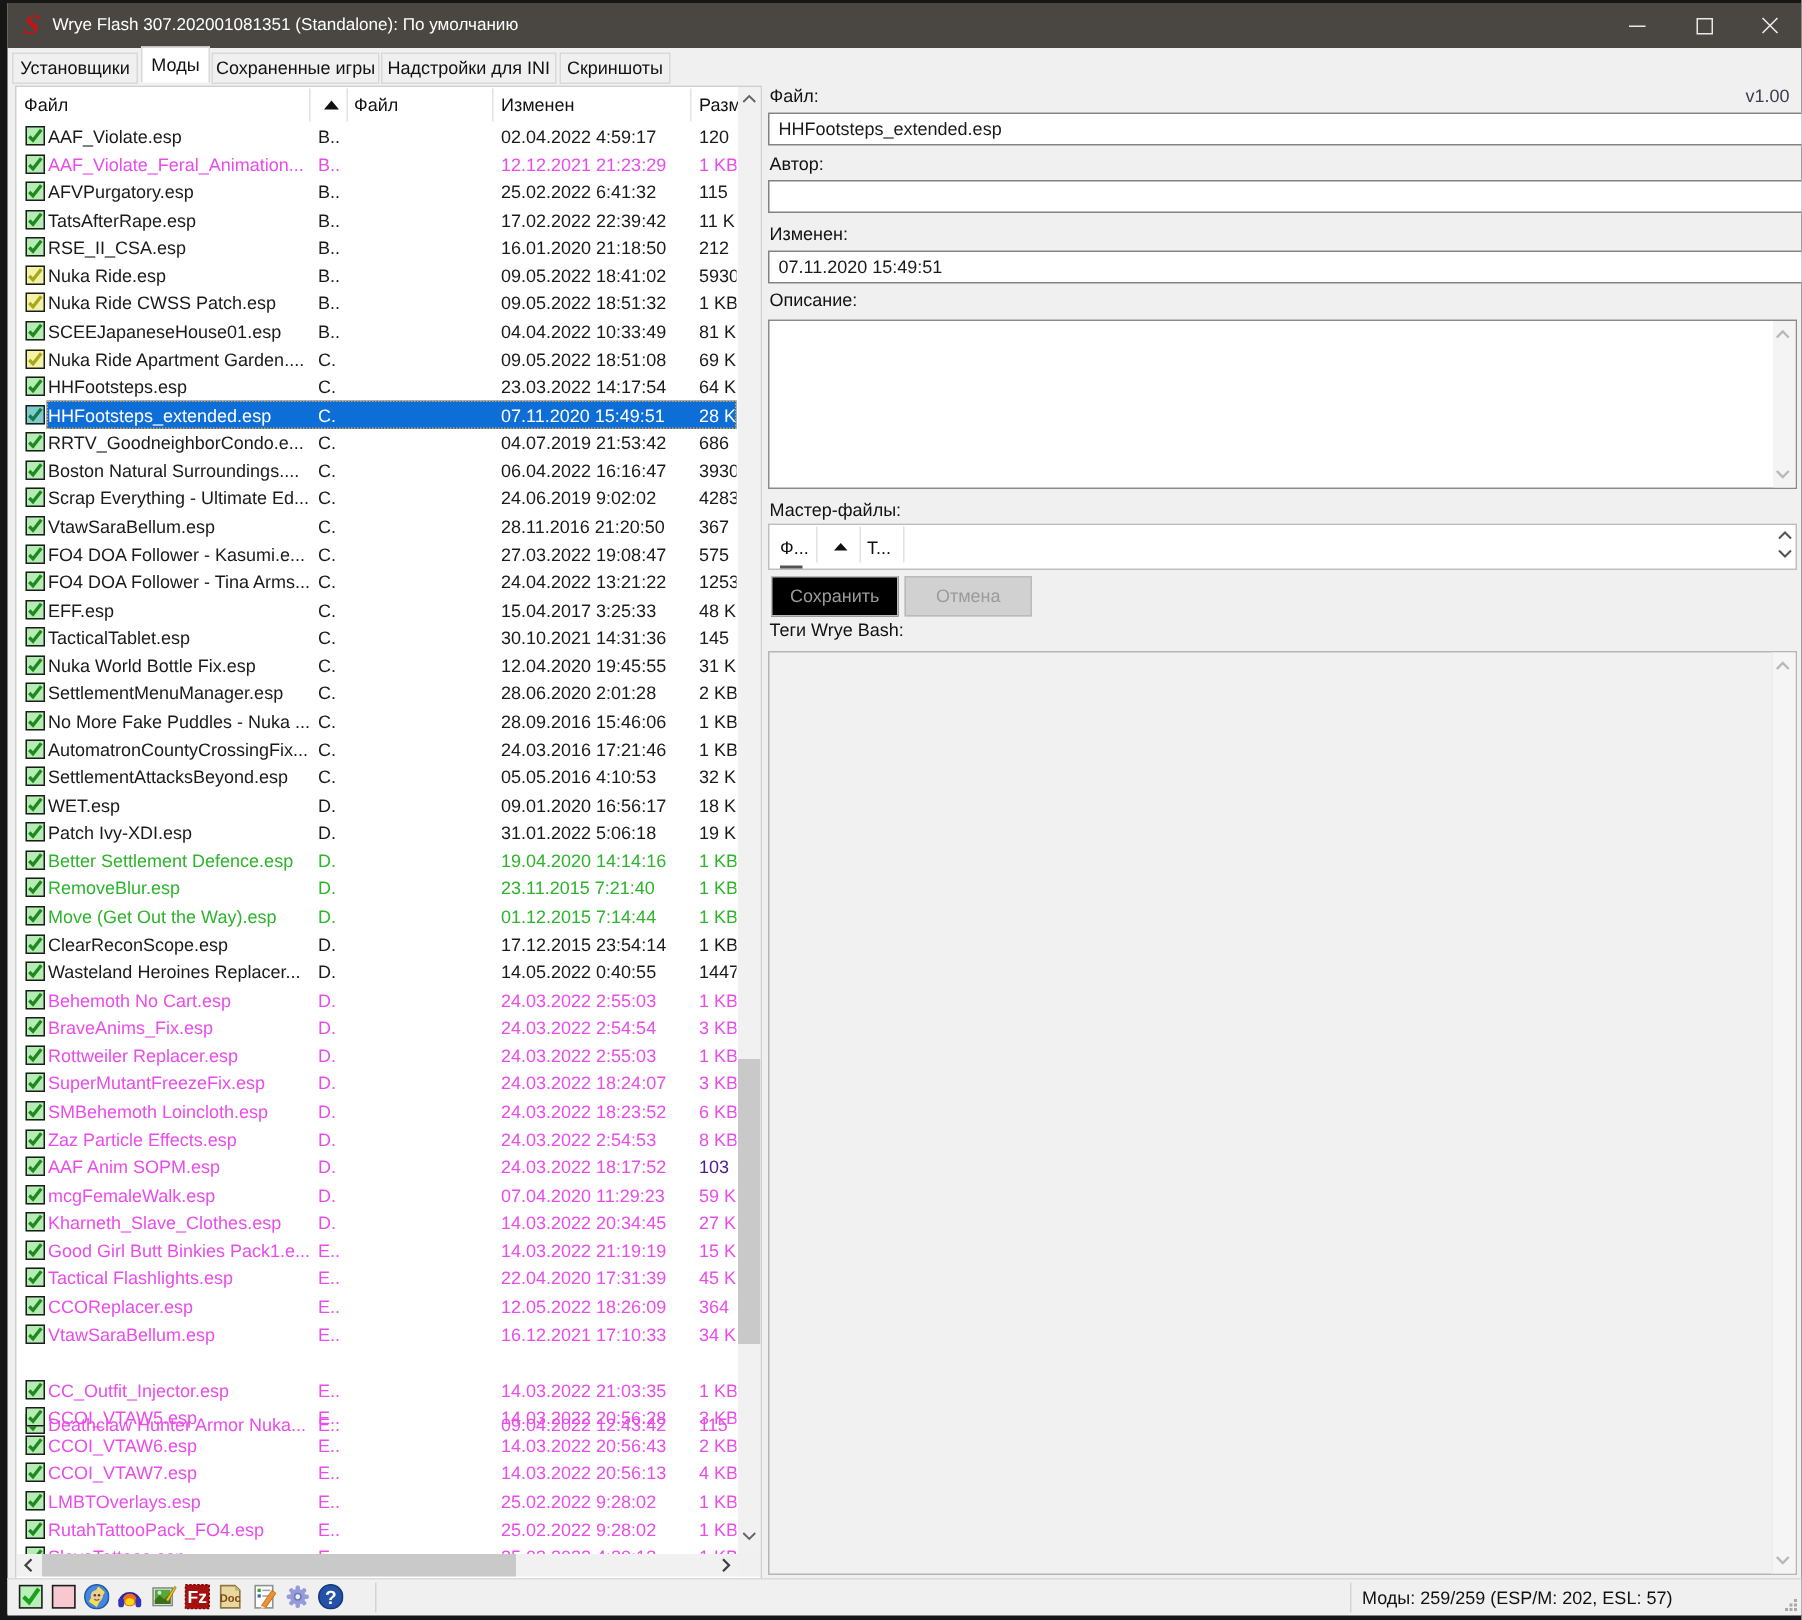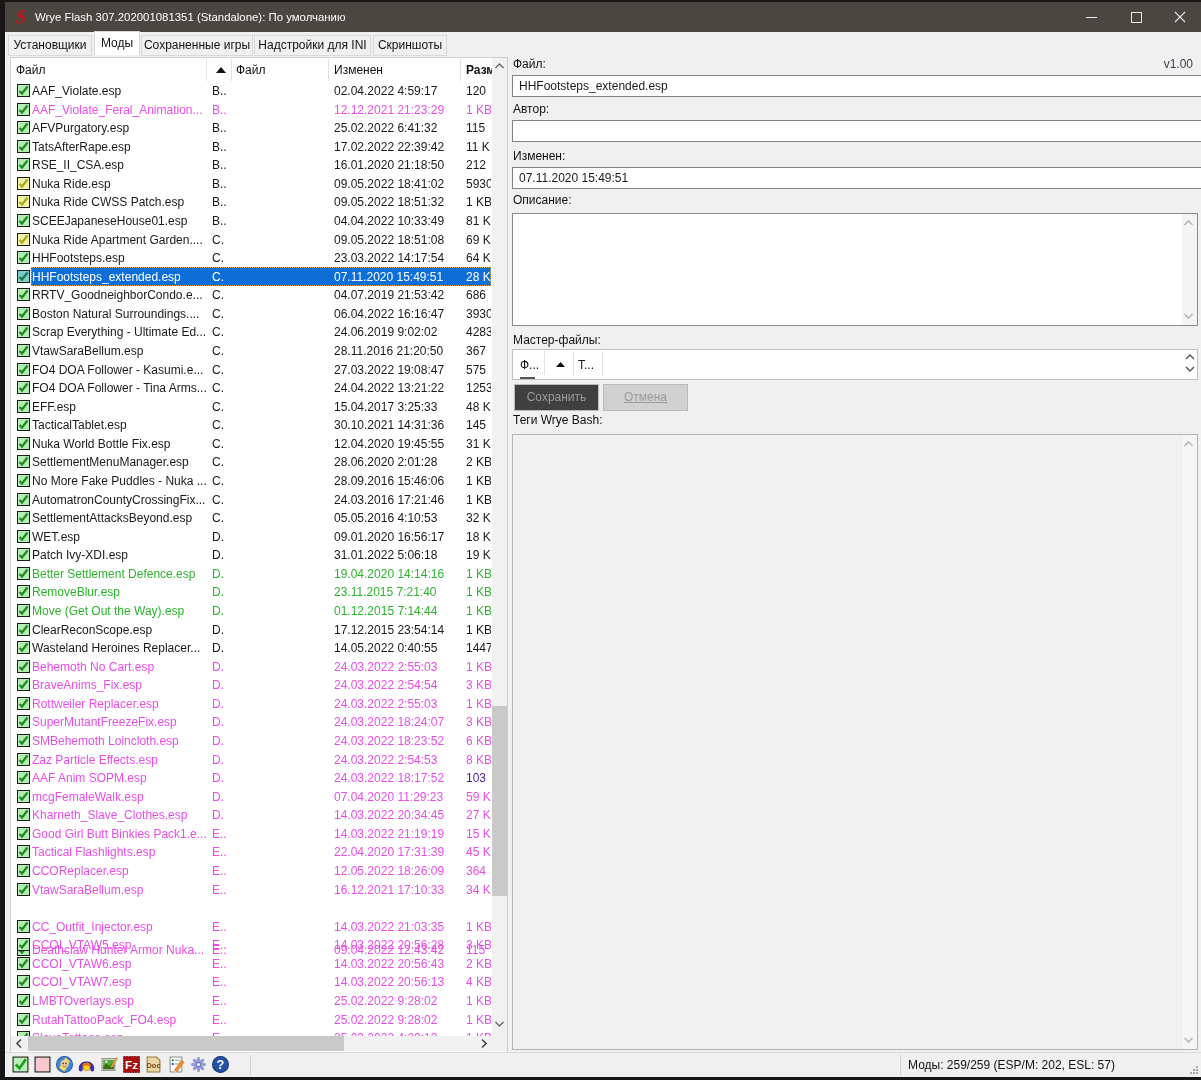--- a/index.html
+++ b/index.html
@@ -51,21 +51,21 @@
 <div class="tab" style="left:136px;width:110px;">Сохраненные игры</div>
 <div class="tab" style="left:249px;width:115px;">Надстройки для INI</div>
 <div class="tab" style="left:368px;width:72px;">Скриншоты</div>
 <div class="lv">
 <div class="lbl" style="left:5px;top:5px;">Файл</div>
 <svg class="abs" style="left:204px;top:8px" width="12" height="8">
         <path d="M6 1 L11 7 L1 7 Z" fill="#111"></path>
       </svg>
 <div class="lbl" style="left:225px;top:5px;">Файл</div>
 <div class="lbl" style="left:323px;top:5px;">Изменен</div>
-<div class="lbl" style="left:455px;top:5px;font-weight:bold;">Разм</div>
+<div class="lbl" style="left:455px;top:5px;">Разм</div>
 <div class="hdrline" style="left:195px"></div>
 <div class="hdrline" style="left:220px"></div>
 <div class="hdrline" style="left:317px"></div>
 <div class="hdrline" style="left:449px"></div>
 <div class="row" style="top:24.0px">
 <div class="cb" style="left:5px;top:2px;background:#b4ecb4">
           <svg width="11" height="11" viewBox="0 0 11 11">
             <path d="M1.5 6 L4 8.5 L9.5 1.5" stroke="#1e8a1e" stroke-width="2.2" fill="none"></path>
           </svg>
         </div>
@@ -682,22 +682,22 @@
 <div class="abs" style="left:60px;top:1px;width:1px;height:24px;background:#e2e2e2"></div>
 <div class="abs" style="left:89px;top:1px;width:1px;height:24px;background:#e2e2e2"></div>
 <div class="abs" style="left:7px;top:27px;width:15px;height:2px;background:#555"></div>
 <svg class="abs" style="right:1px;top:2px" width="12" height="12">
         <path d="M2 7 L6 3 L10 7" stroke="#555" stroke-width="1.4" fill="none"></path>
       </svg>
 <svg class="abs" style="right:1px;top:13px" width="12" height="12">
         <path d="M2 4 L6 8 L10 4" stroke="#555" stroke-width="1.4" fill="none"></path>
       </svg>
 </div>
-<div class="abs" style="left:509px;top:382px;width:83px;height:25px;background:#404040;border:1px solid #bababa;color:#9b9b9b;text-align:center;line-height:24px;">Сохранить</div>
-<div class="abs" style="left:598px;top:382px;width:83px;height:25px;background:#d1d1d1;border:1px solid #bababa;color:#9b9b9b;text-align:center;line-height:24px;text-decoration:underline;">Отмена</div>
+<div class="abs" style="left:509px;top:382px;width:83px;height:25px;background:#000000;border:1px solid #bababa;color:#9b9b9b;text-align:center;line-height:24px;">Сохранить</div>
+<div class="abs" style="left:598px;top:382px;width:83px;height:25px;background:#d1d1d1;border:1px solid #bababa;color:#9b9b9b;text-align:center;line-height:24px;">Отмена</div>
 <div class="lbl" style="left:508px;top:411px;">Теги Wrye Bash:</div>
 <div class="abs" style="left:507px;top:432px;width:684px;height:614px;background:#f1f1f1;border:1px solid #b5b5b5;">
       <div class="abs" style="right:0;top:0;width:15px;height:614px;background:#f5f5f5;border-left:1px solid #ececec;"></div>
       <svg class="abs" style="right:2px;top:4px" width="13" height="10">
         <path class="chev" d="M2.5 7 L6.5 3 L10.5 7"></path>
       </svg>
       <svg class="abs" style="right:2px;bottom:4px" width="13" height="10">
         <path class="chev" d="M2.5 3 L6.5 7 L10.5 3"></path>
       </svg>
     </div>

